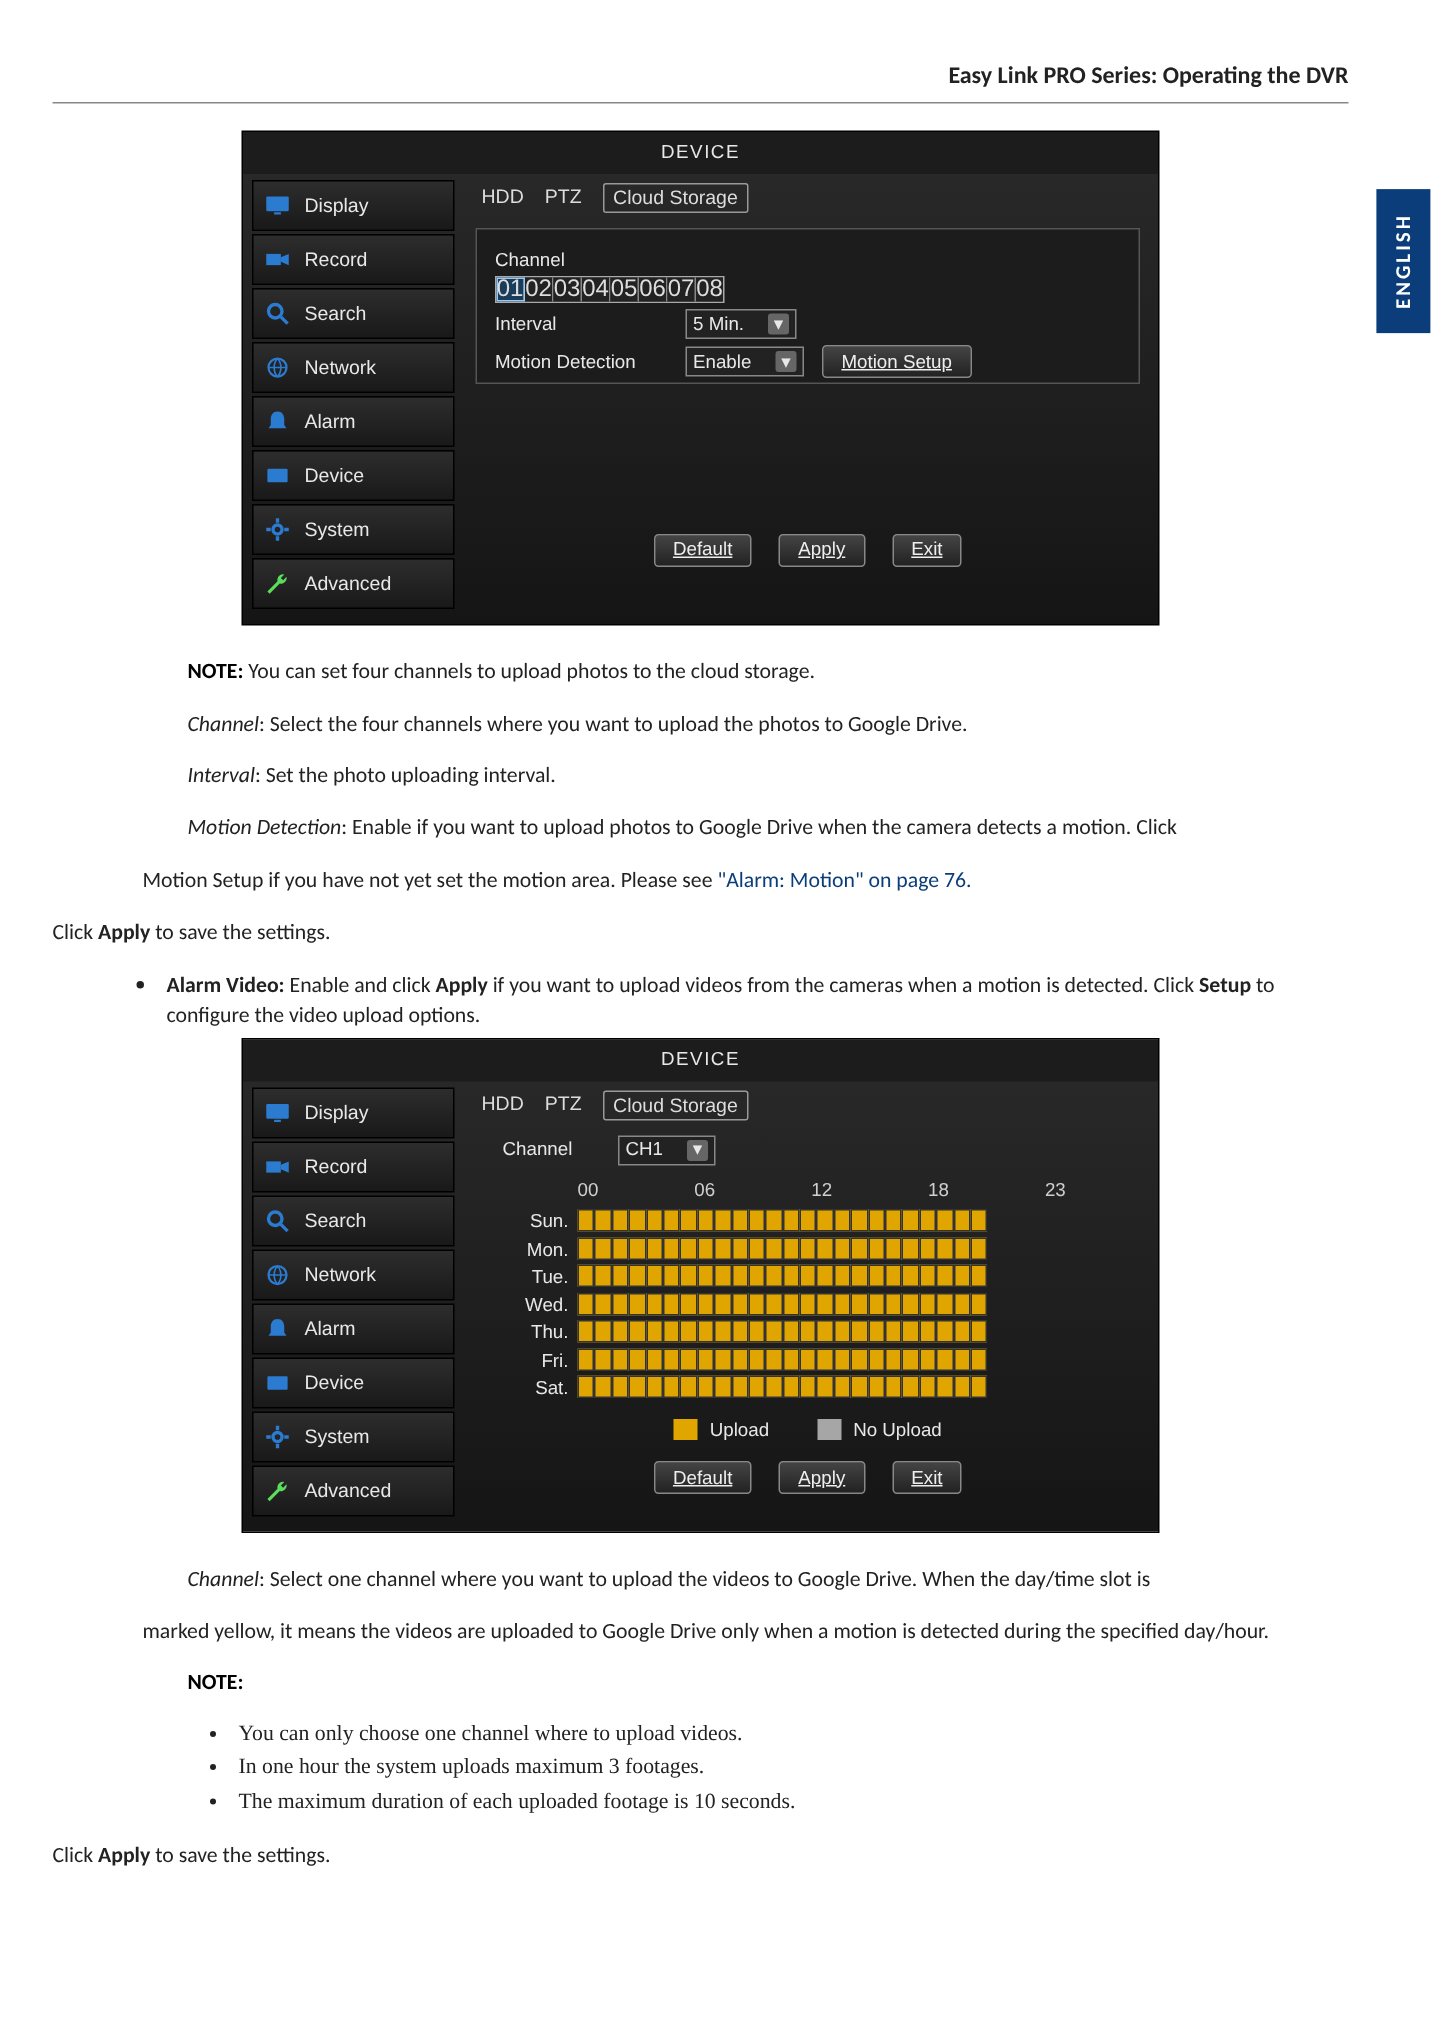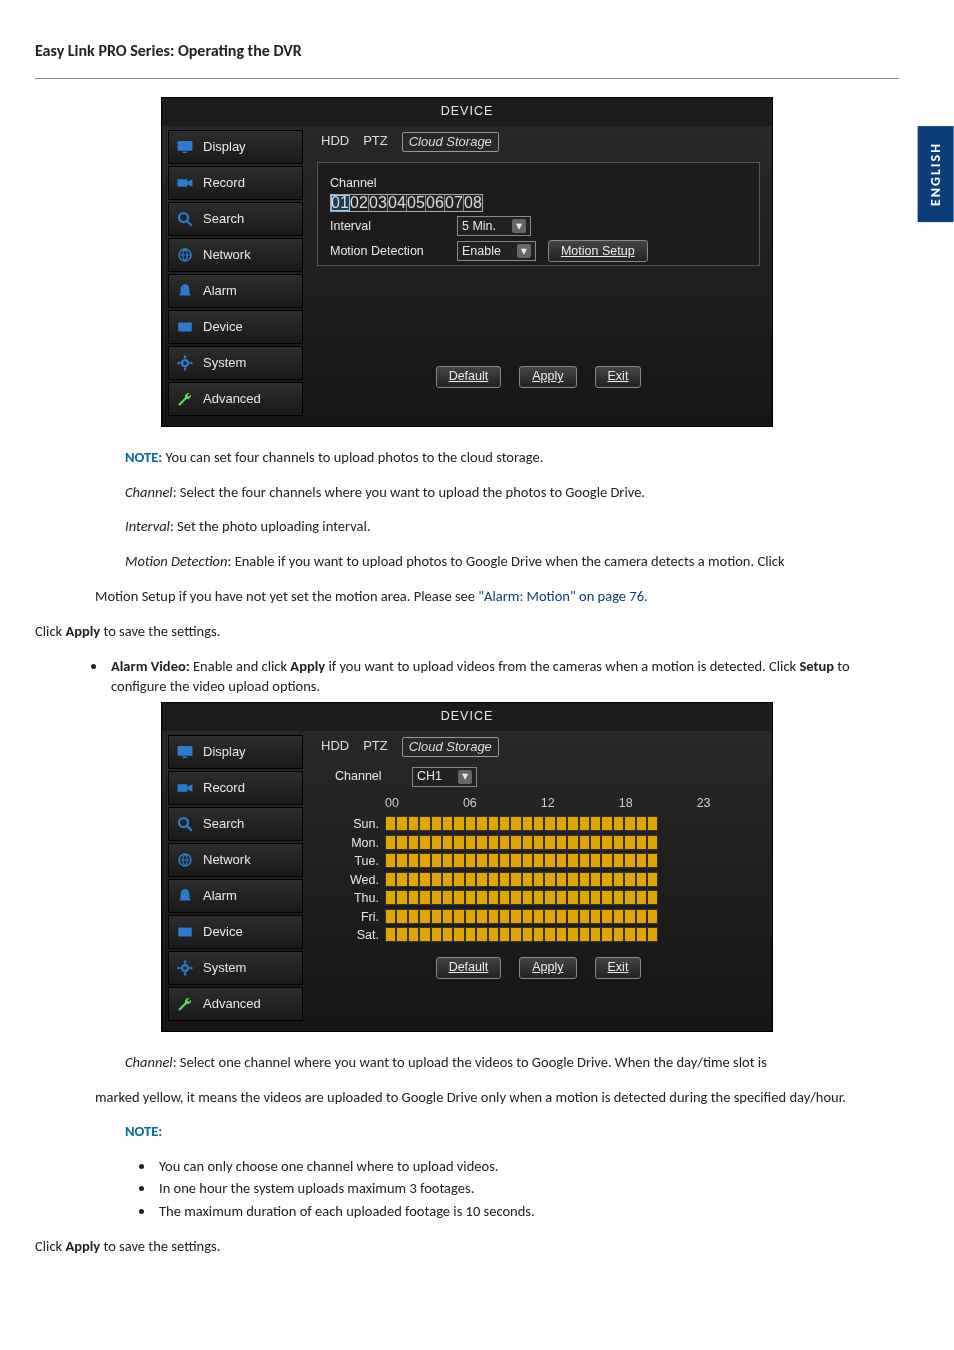--- a/index.html
+++ b/index.html
@@ -7,24 +7,24 @@
     background: #fff;
     margin: 0;
     width: 954px;
     padding: 40px 55px 40px 35px;
     box-sizing: border-box;
     color: #222;
     font-size: 14.5px;
     line-height: 1.4;
   }
   .header-line {
-    text-align: left;
+    text-align: right;
     font-weight: 700;
     font-size: 16px;
-    padding-bottom: 16px;
+    padding-bottom: 6px;
     border-bottom: 1px solid #888;
     margin-bottom: 18px;
   }
   .side-tab {
     position: absolute;
     right: 0;
     top: 126px;
     background: #0b3d7a;
     color: #fff;
     font-weight: 700;
@@ -80,21 +80,20 @@
     padding: 6px 12px 12px 8px;
     position: relative;
   }
   .tabrow { display: flex; gap: 14px; margin-bottom: 10px; margin-left: 4px; }
   .tab { color: #ddd; font-size: 13px; }
   .tab.selected {
     border: 1px solid #999;
     border-radius: 2px;
     padding: 0 6px;
     line-height: 18px;
-    font-style: italic;
   }
   .sub-panel {
     border: 1px solid #555;
     background: #1c1c1c;
     padding: 8px 12px 10px 12px;
     height: 84px;
   }
   .row { display: flex; align-items: center; margin: 4px 0; gap: 12px; }
   .label { width: 115px; }
   .chan-grid { display: inline-flex; border: 1px solid #aaa; }
@@ -145,25 +144,25 @@
   .sched-cells { display: flex; }
   .sched-cell {
     width: 11.4px; height: 15px; background: #e1a500;
     border: 1px solid #333; box-sizing: border-box;
   }
   .legend { display: flex; gap: 32px; justify-content: center; margin-top: 10px; align-items: center; }
   .sw { width: 16px; height: 14px; display: inline-block; margin-right: 8px; vertical-align: middle; }
   .sw.upload { background: #e1a500; }
   .sw.nou   { background: #a6a6a6; }
   
-  .blue-note { color: #0369a1; font-weight: 700; }
+  .blue-note { color: #000000; font-weight: 700; }
   .link { color: #0b3d7a; }
   ul.bullets { margin: 4px 0 6px 0; padding-left: 72px; }
   ul.bullets li { list-style: disc; padding-left: 4px; margin: 2px 0; }
-  ul.bullets.tight { padding-left: 120px; }
+  ul.bullets.tight { padding-left: 120px; font-family: Liberation Serif, serif; }
   .indented { margin-left: 90px; }
   .hanging   { margin-left: 90px; text-indent: 0; }
   .hanging2  { margin-left: 60px; }
 </style>
 </head>
 <body>
 
 <div class="side-tab">ENGLISH</div>
 
 <div class="header-line">Easy Link PRO Series: Operating the DVR</div>
@@ -614,20 +613,24 @@
                 <span class="sched-cell"></span>
                 <span class="sched-cell"></span>
                 <span class="sched-cell"></span>
                 <span class="sched-cell"></span>
                 <span class="sched-cell"></span>
                 <span class="sched-cell"></span>
                 <span class="sched-cell"></span>
               </span>
             </div>
           </div>
+        <div class="legend">
+          <span><span class="sw upload"></span><span>Upload</span></span>
+          <span><span class="sw nou"></span><span>No Upload</span></span>
+        </div>
       </div>
       <div class="dvr-actions tight">
         <span class="dvr-btn">Default</span>
         <span class="dvr-btn">Apply</span>
         <span class="dvr-btn">Exit</span>
       </div>
     </div>
   </div>
 </div>
 

